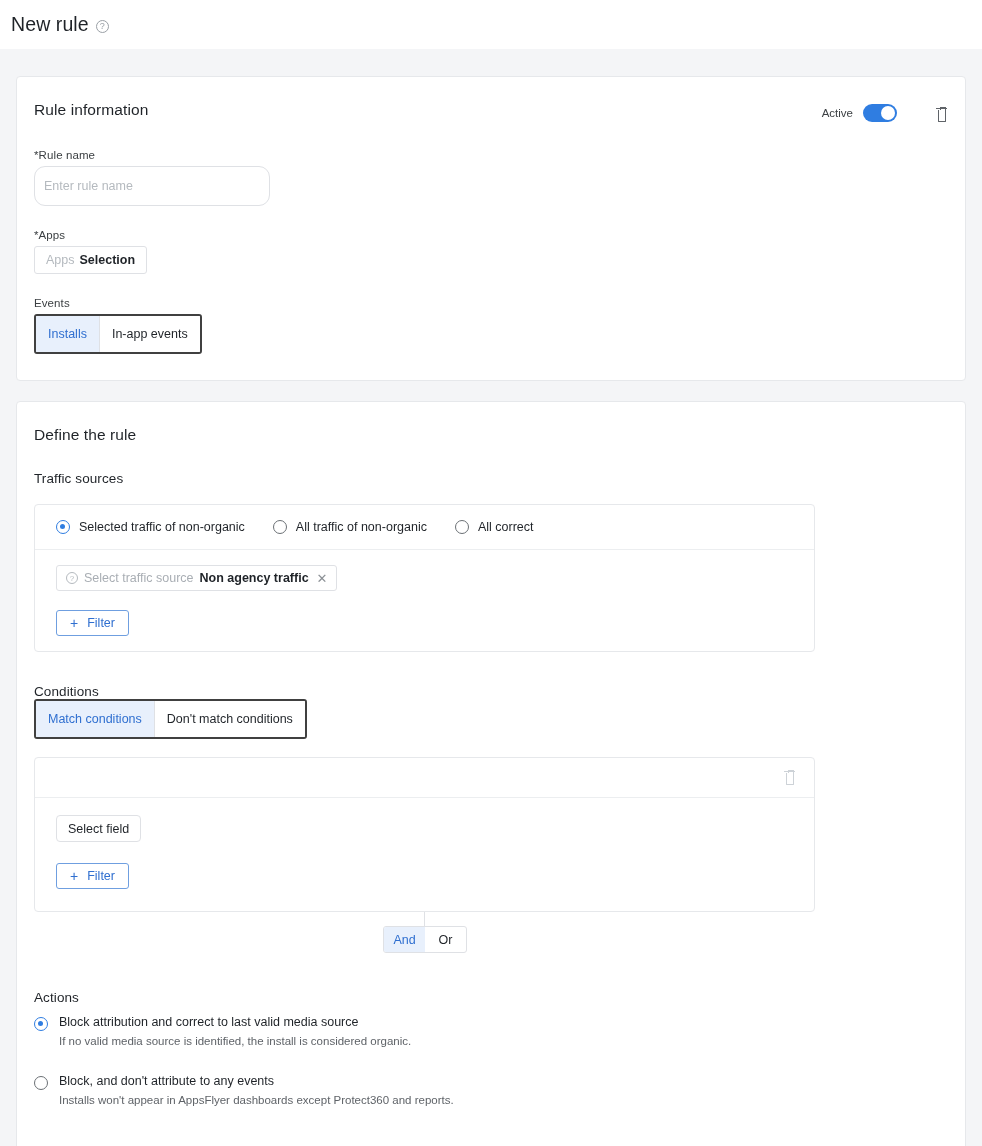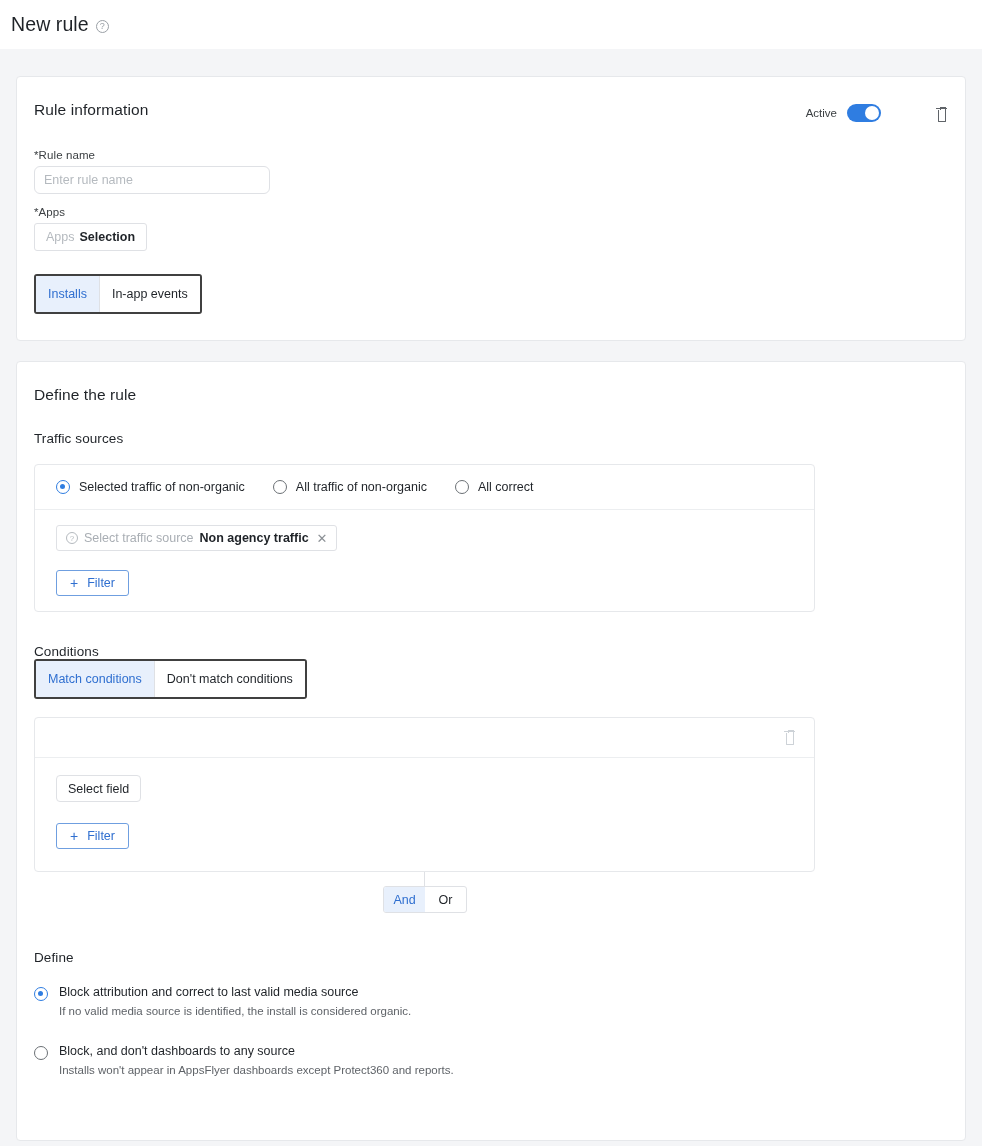--- a/index.html
+++ b/index.html
@@ -59,21 +59,21 @@
     align-items: flex-start;
     justify-content: space-between;
     padding: 0 18px 0 17px;
   }
   .card-title {
     font-size: 15.5px;
     font-weight: 400;
     color: #1f2328;
     letter-spacing: .1px;
   }
-  .head-right { display: flex; align-items: flex-end; gap: 55px; padding-top: 3px; }
+  .head-right { display: flex; align-items: flex-end; gap: 39px; padding-top: 3px; }
   .active-wrap { display: flex; align-items: center; gap: 10px; }
   .active-label { font-size: 11.5px; color: #3c4043; }
 
   .toggle {
     width: 34px; height: 18px;
     border-radius: 9px;
     background: #2f7de1;
     position: relative;
     cursor: pointer;
     flex: none;
@@ -114,28 +114,28 @@
 
   
   .field { padding: 0 17px; }
   .field-label {
     font-size: 11.5px;
     color: #3c4043;
     margin-bottom: 5px;
     letter-spacing: .1px;
   }
   .rule-name-block { margin-top: 27px; }
-  .apps-block { margin-top: 12px; }
+  .apps-block { margin-top: 23px; }
   .events-block { margin-top: 23px; }
 
   .text-input {
     width: 236px;
-    height: 28px;
+    height: 40px;
     border: 1px solid #dfe1e5;
-    border-radius: 6px;
+    border-radius: 11px;
     padding: 0 9px;
     font-size: 12.5px;
     font-family: "Liberation Sans", sans-serif;
     color: #24292e;
     background: #fff;
     outline: none;
   }
   .text-input::placeholder { color: #b5babf; }
 
   .picker-box {
@@ -338,21 +338,21 @@
     justify-content: center;
     min-width: 41px;
     padding: 0 9px;
     font-size: 12.5px;
     color: #1f2328;
     cursor: pointer;
   }
   .andor .seg.active { color: #2f6fd0; background: #e8f0fc; }
 
   
-  .actions-list { padding: 0 17px; margin-top: 20px; }
+  .actions-list { padding: 0 17px; margin-top: 10px; }
   .action-item {
     display: flex;
     align-items: flex-start;
     gap: 11px;
     cursor: pointer;
   }
   .action-item + .action-item { margin-top: 25px; }
   .action-item .radio { margin-top: 2px; }
   .action-title { font-size: 12.5px; color: #1f2328; line-height: 15px; }
   .action-desc { font-size: 11.5px; color: #5f6368; margin-top: 4px; line-height: 15px; }
@@ -391,20 +391,21 @@
 
   <div class="field apps-block">
     <div class="field-label">*Apps</div>
     <div class="picker-box">
       <span class="hint">Apps</span>
       <span class="value">Selection</span>
     </div>
   </div>
 
   <div class="field events-block">
+    <div class="field-label">Events</div>
     <div class="segmented">
       <div class="seg active">Installs</div>
       <div class="seg">In-app events</div>
     </div>
   </div>
 </div>
 
 <div class="card define-rule">
 
   <div class="card-head">
@@ -478,32 +479,32 @@
   </div>
 
   <div class="connector-wrap">
     <span class="conn-line-v"></span>
     <div class="andor">
       <div class="seg active">And</div>
       <div class="seg">Or</div>
     </div>
   </div>
 
-  <div class="section-label actions-label">Define</div>
+  <div class="section-label actions-label">Actions</div>
 
   <div class="actions-list">
     <div class="action-item">
       <span class="radio checked"></span>
       <div>
         <div class="action-title">Block attribution and correct to last valid media source</div>
         <div class="action-desc">If no valid media source is identified, the install is considered organic.</div>
       </div>
     </div>
     <div class="action-item">
       <span class="radio"></span>
       <div>
-        <div class="action-title">Block, and don't dashboards to any source</div>
+        <div class="action-title">Block, and don't attribute to any events</div>
         <div class="action-desc">Installs won't appear in AppsFlyer dashboards except Protect360 and reports.</div>
       </div>
     </div>
   </div>
   <div class="actions-pad"></div>
 </div>
 
 </body></html>

